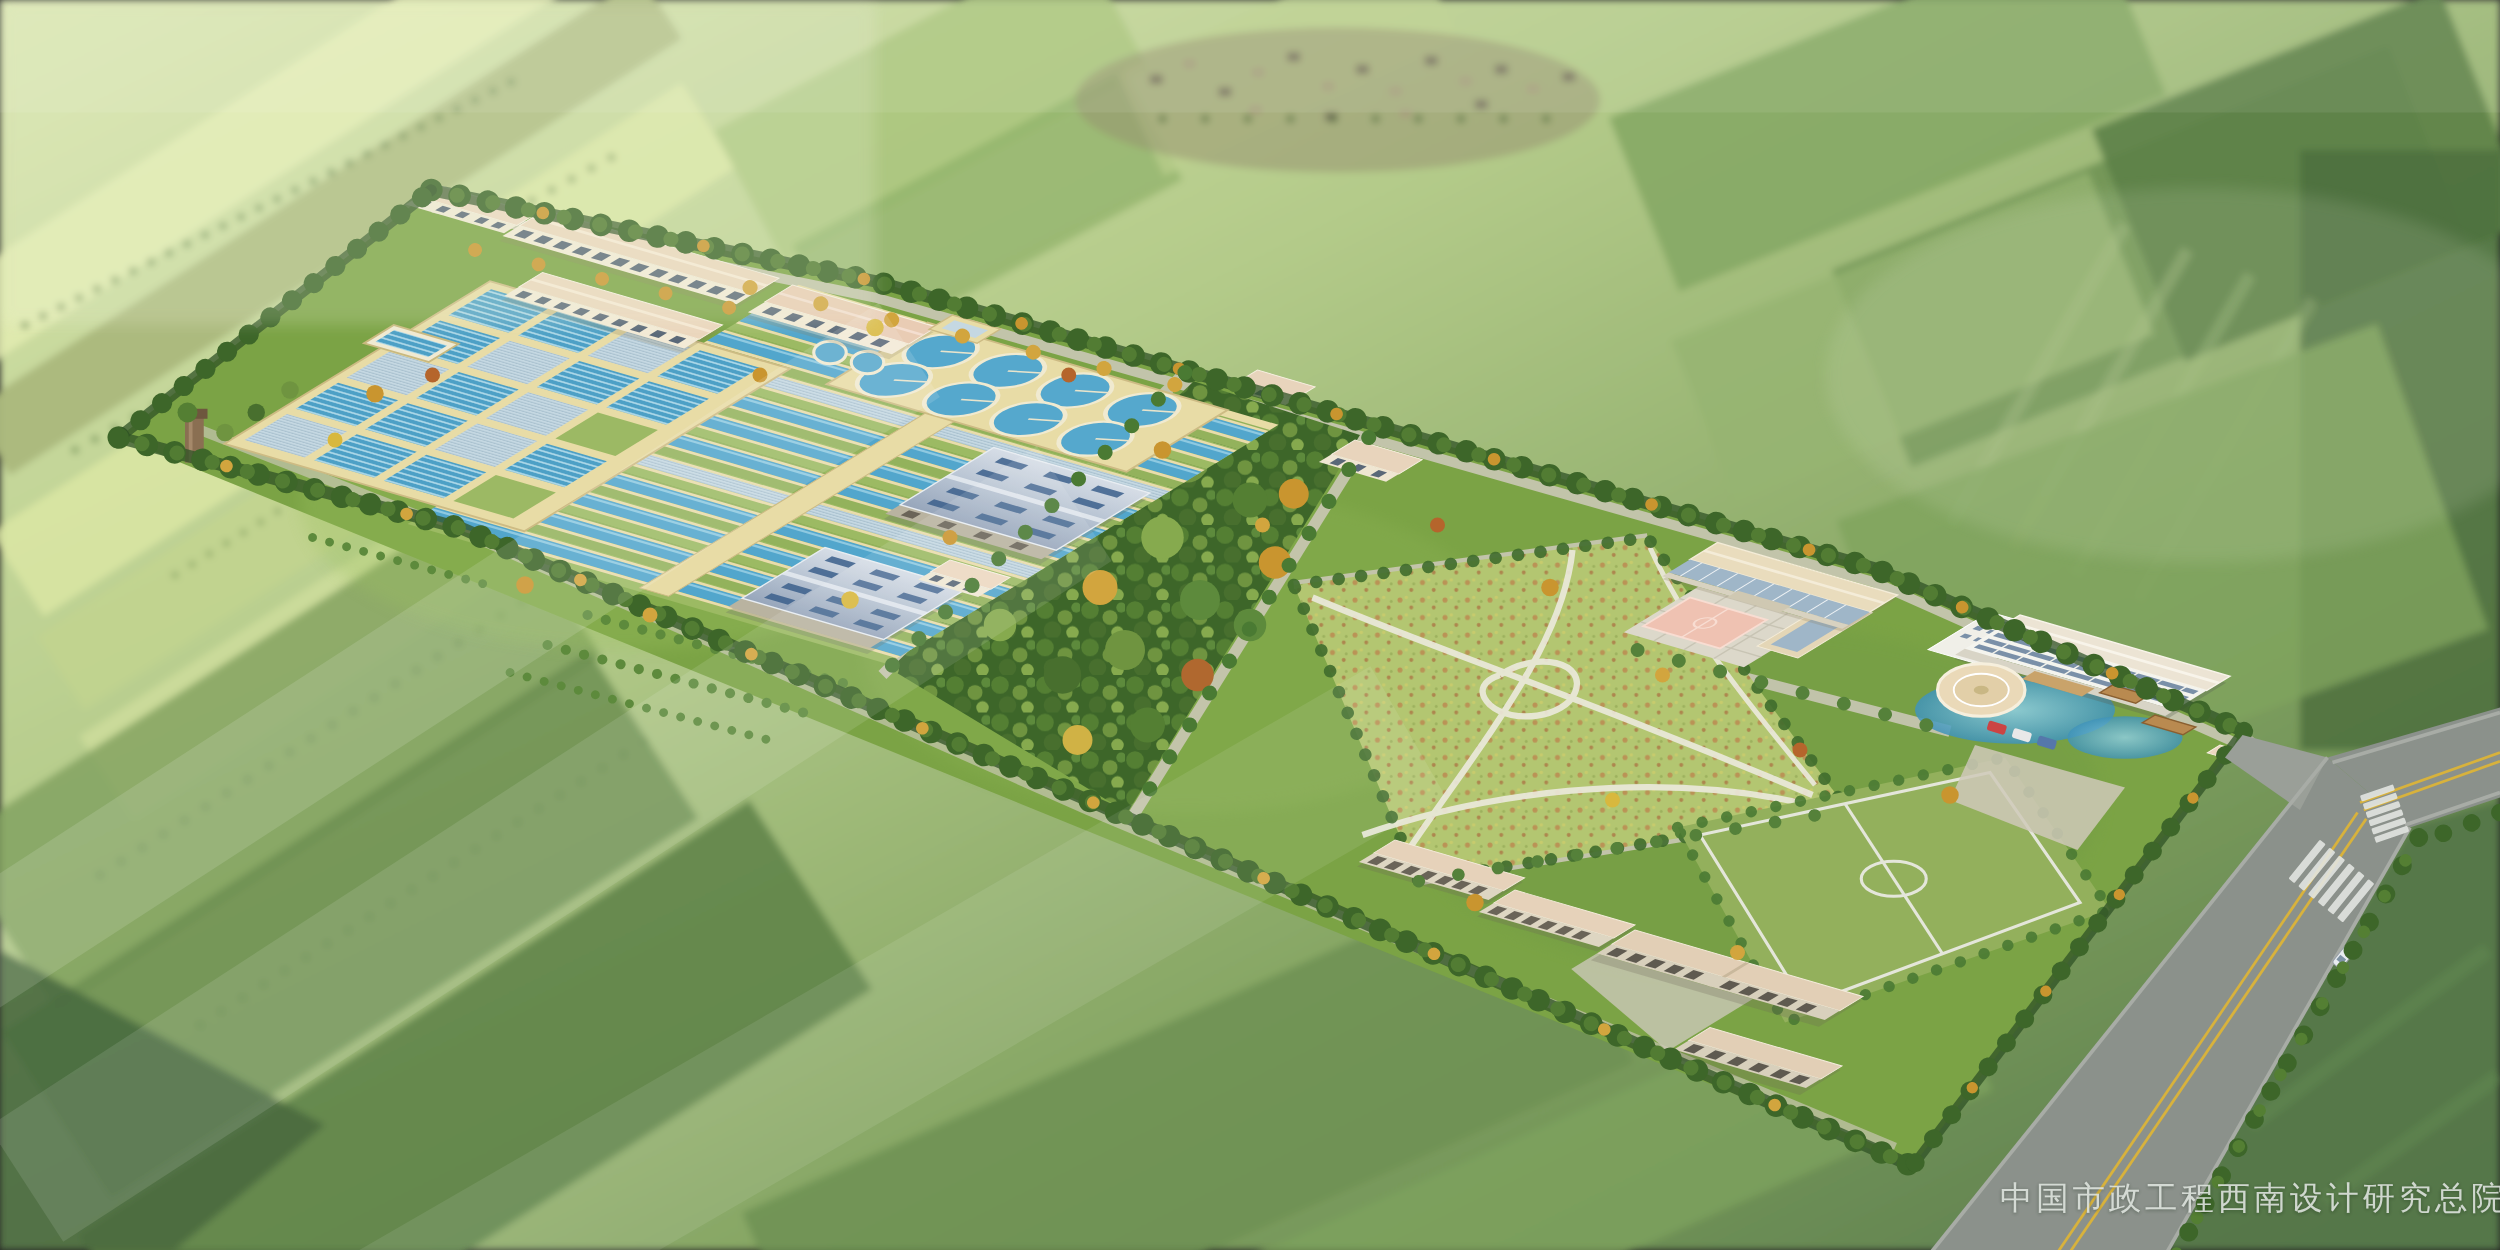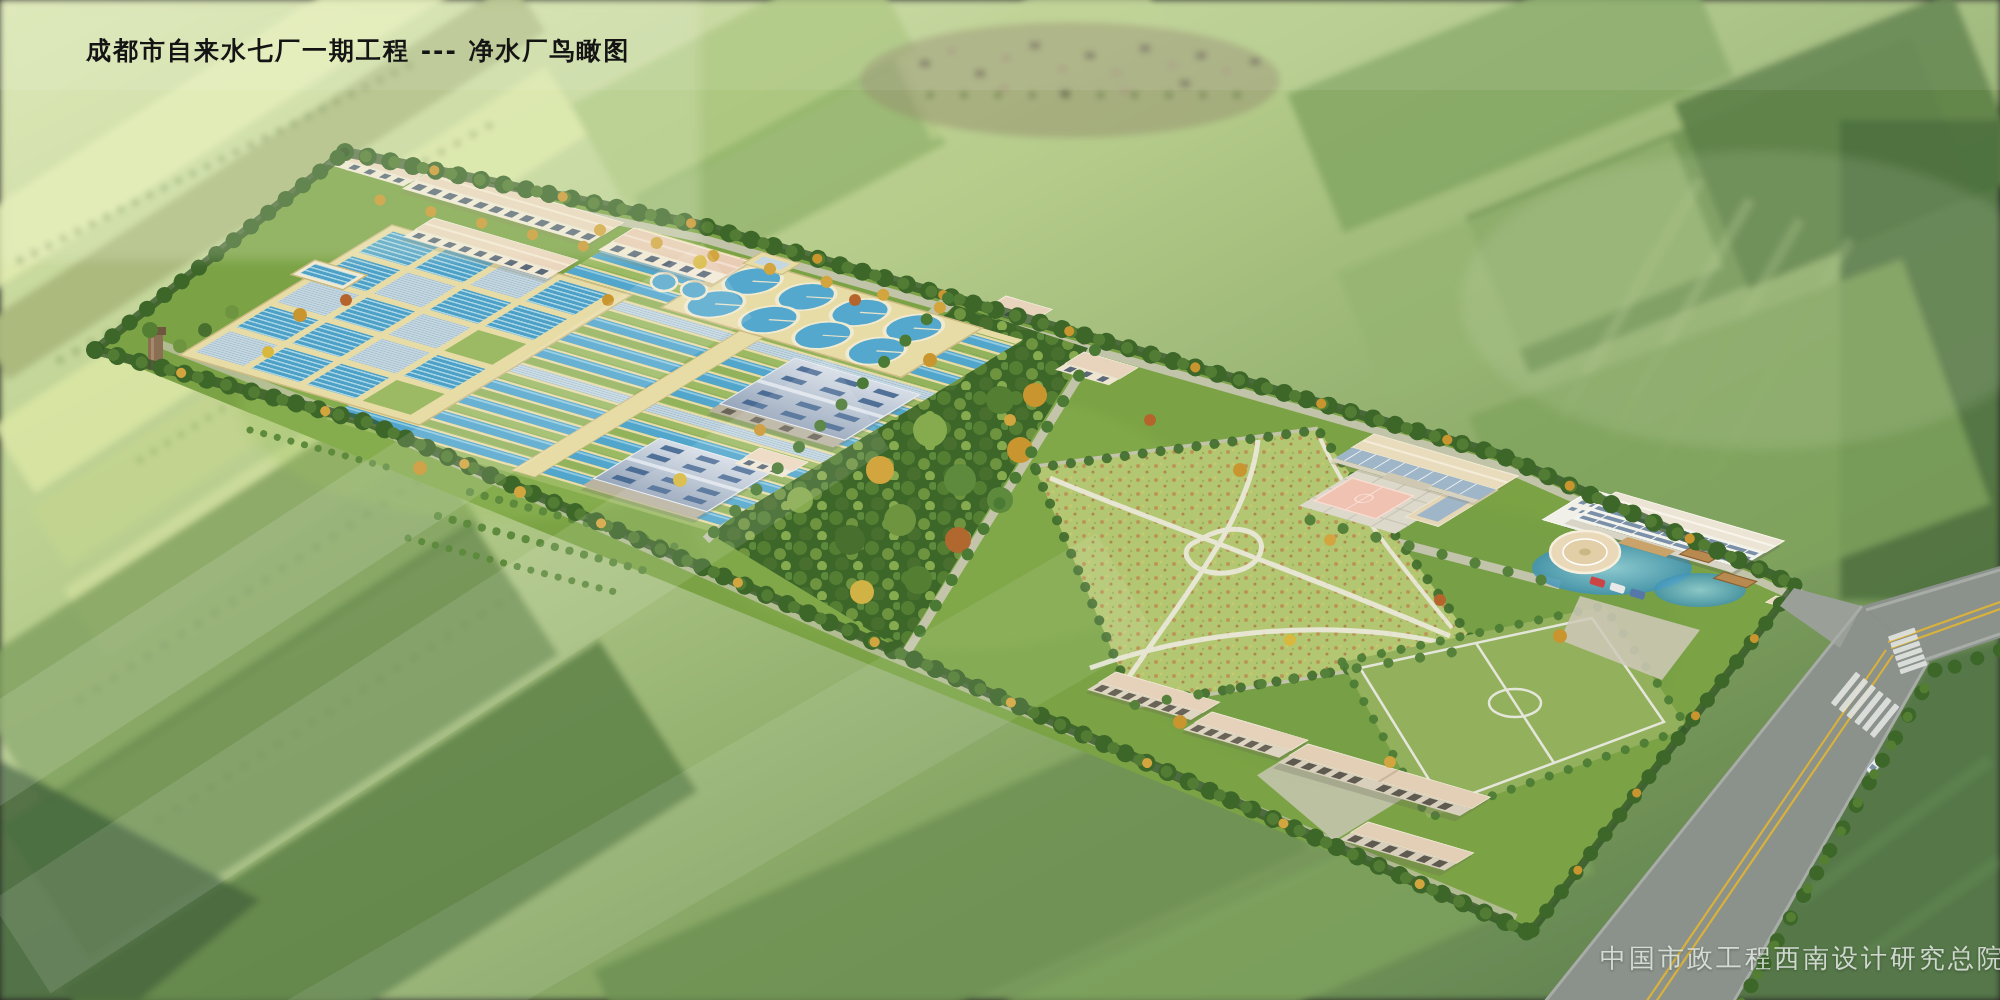--- a/index.html
+++ b/index.html
@@ -757,16 +757,15 @@
 <g>
   <rect x="-100" y="480" width="900" height="90" fill="#ffffff" opacity=".13" transform="rotate(-33 350 525)"></rect>
   <rect x="-60" y="620" width="1000" height="110" fill="#ffffff" opacity=".11" transform="rotate(-33 440 675)"></rect>
   <rect x="100" y="800" width="1100" height="120" fill="#ffffff" opacity=".09" transform="rotate(-30 650 860)"></rect>
   <rect x="0" y="0" width="700" height="260" fill="#eef4da" opacity=".22" filter="url(#b6)"></rect>
   <rect x="0" y="0" width="2000" height="90" fill="#ffffff" opacity=".08"></rect>
   <ellipse cx="1760" cy="300" rx="300" ry="150" fill="#dfe8cc" opacity=".14" filter="url(#b6)"></ellipse>
 </g>
 </svg>
 
-<div class="title">成都市自来水七厂一期工程 --- 净水厂鸟瞰图</div>
 <div class="attribution">中国市政工程西南设计研究总院</div>
 
 </div>
 
 </body></html>

